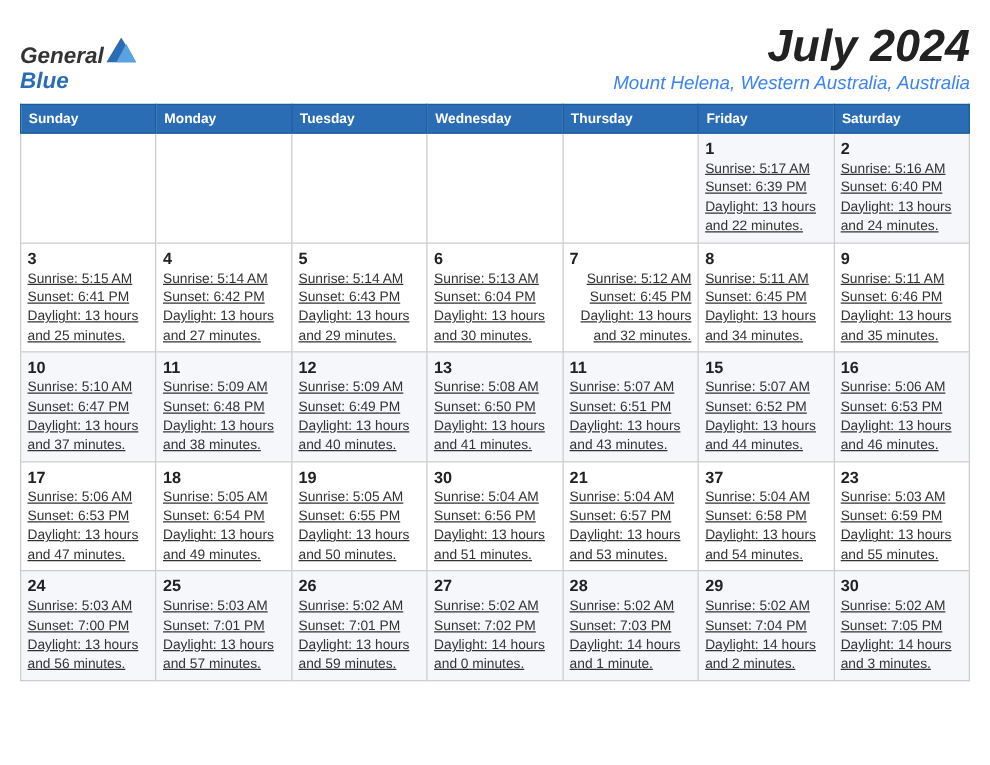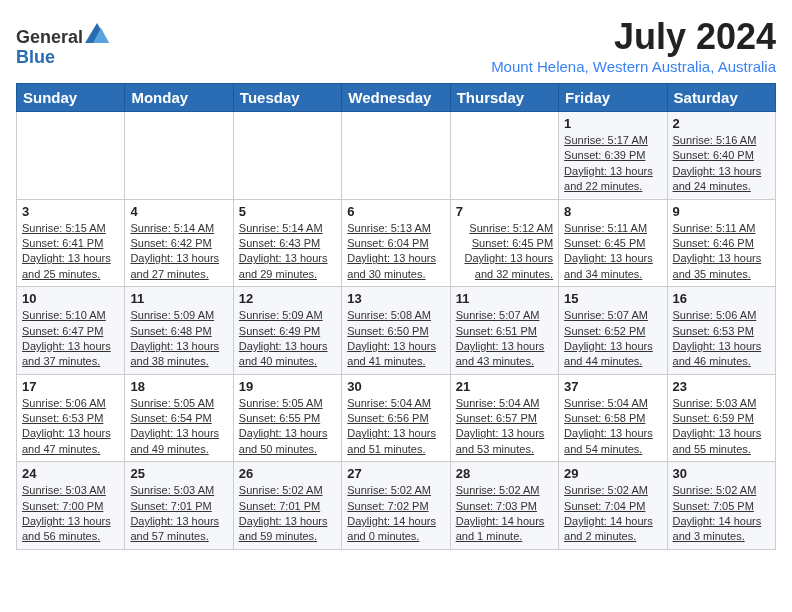--- a/index.html
+++ b/index.html
@@ -5,23 +5,24 @@
     * { box-sizing: border-box; margin: 0; padding: 0; }
     body {
       font-family: Arial, sans-serif;
       background: #fff;
       width: 792px;
       min-height: 612px;
       padding: 16px;
     }
     .header-section {
       display: flex;
-      align-items: center;
+      align-items: flex-end;
       justify-content: space-between;
       margin-bottom: 8px;
+      font-style: italic;
     }
     .logo-area {
       display: flex;
       align-items: center;
     }
     .logo-text {
       font-size: 18px;
       font-weight: bold;
       line-height: 1.1;
     }
@@ -48,21 +49,21 @@
     .calendar-table {
       width: 100%;
       border-collapse: collapse;
       table-layout: fixed;
     }
     .calendar-table thead tr th {
       background-color: #2a6db5;
       color: #fff;
       text-align: left;
       padding: 5px 6px;
-      font-size: 15px;
+      font-size: 11px;
       border: 1px solid #1a5a9a;
     }
     .calendar-table tbody tr td {
       border: 1px solid #ccc;
       vertical-align: top;
       padding: 4px 5px;
       font-size: 10.5px;
       color: #333;
       height: 80px;
       background: #fff;

